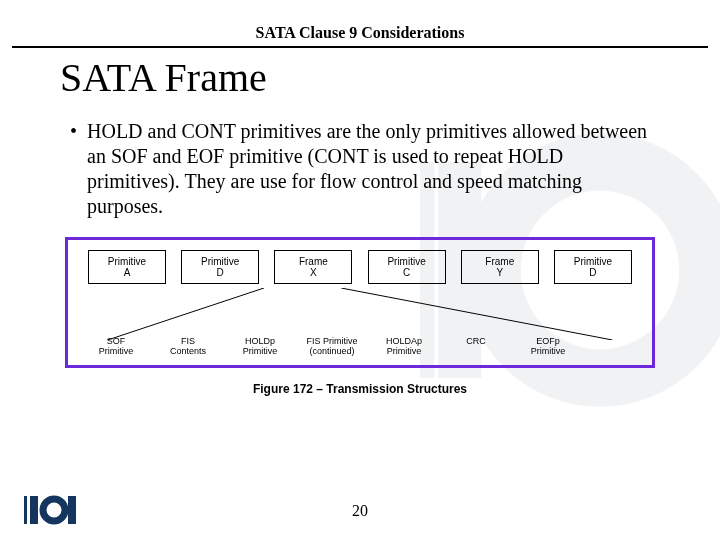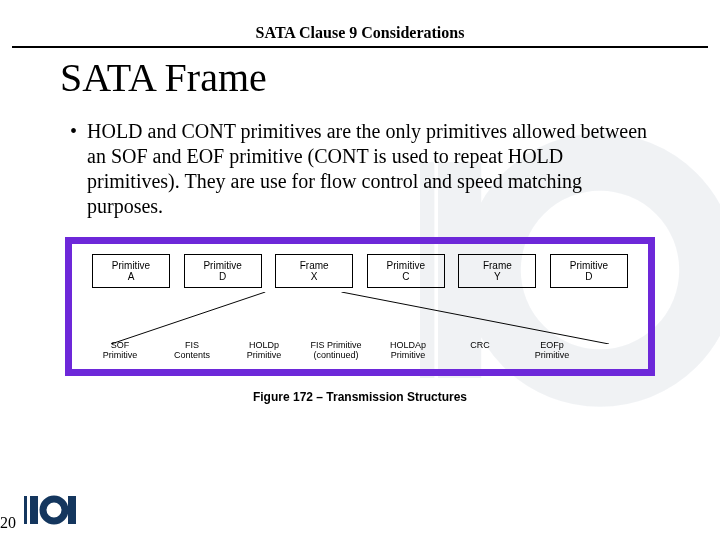--- a/index.html
+++ b/index.html
@@ -44,21 +44,21 @@
     gap: 10px;
     font-size: 20px;
     line-height: 1.25;
   }
   .bullet-marker { flex: 0 0 auto; }
   .figure-wrap {
     margin: 18px auto 0;
     width: 590px;
   }
   .fig-border {
-    border: 7px solid #6d28d9;
+    border: 3px solid #6d28d9;
     padding: 10px 6px 8px;
     position: relative;
   }
   .top-row {
     display: flex;
     justify-content: space-between;
     gap: 6px;
     padding: 0 14px;
   }
   .top-box {
@@ -96,23 +96,24 @@
   }
   .fig-caption {
     text-align: center;
     font-family: Arial, sans-serif;
     font-weight: bold;
     font-size: 12px;
     margin-top: 14px;
   }
   .footer {
     position: absolute;
-    bottom: 8px;
+    bottom: 20px;
     left: 0;
     width: 100%;
+    text-align: center;
     font-size: 16px;
     z-index: 2;
   }
   .logo {
     position: absolute;
     left: 22px;
     bottom: 10px;
     z-index: 2;
   }
 </style>

